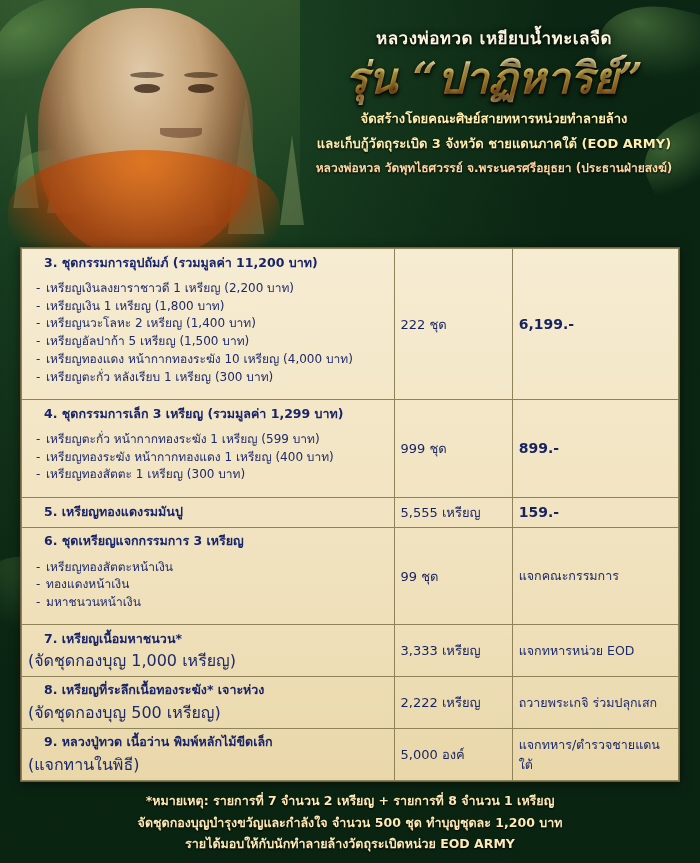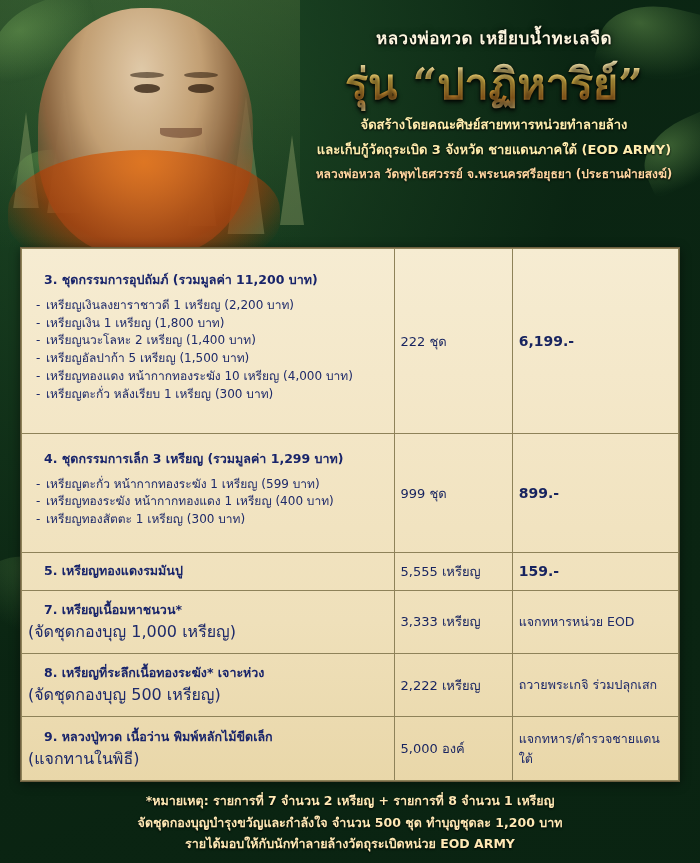--- a/index.html
+++ b/index.html
@@ -107,24 +107,25 @@
   }
   .line1 {
     font-size: 17px;
     font-weight: bold;
     letter-spacing: 0.5px;
     color: #fdf6df;
     text-shadow: 0 1px 2px #000, 0 0 6px rgba(0,0,0,.7);
     line-height: 1.5;
   }
   .bigtitle {
-    margin-top: 6px;
+    margin-top: 0;
     font-family: "DejaVu Serif", "Liberation Serif", serif;
     font-size: 43px;
     font-weight: bold;
+    font-style: italic;
     line-height: 1.25;
     color: #ffe9b0;
     background: linear-gradient(to bottom, #fff6cf 0%, #f3c84e 45%, #c8832a 75%, #f7dd95 100%);
     -webkit-background-clip: text;
     background-clip: text;
     -webkit-text-fill-color: transparent;
     text-shadow: 0 2px 4px rgba(0,0,0,0.55);
     filter: drop-shadow(0 1px 1px rgba(0,0,0,0.8));
   }
   .sub1 {
@@ -296,20 +297,35 @@
           <td class="col-desc">
             <div class="row-title">
               <span>5.</span>
               <span>เหรียญทองแดงรมมันปู</span>
             </div>
           </td>
           <td class="col-qty qty-cell">5,555 เหรียญ</td>
           <td class="col-price price-cell">159.-</td>
         </tr>
 
+        <tr>
+          <td class="col-desc">
+            <div class="row-title">
+              <span>6.</span>
+              <span>ชุดเหรียญแจกกรรมการ 3 เหรียญ</span>
+            </div>
+            <ul class="sub-list">
+              <li>เหรียญทองสัตตะหน้าเงิน</li>
+              <li>ทองแดงหน้าเงิน</li>
+              <li>มหาชนวนหน้าเงิน</li>
+            </ul>
+          </td>
+          <td class="col-qty qty-cell">99 ชุด</td>
+          <td class="col-price">แจกคณะกรรมการ</td>
+        </tr>
 
         <tr>
           <td class="col-desc">
             <div class="row-title">
               <span>7.</span>
               <span>เหรียญเนื้อมหาชนวน*</span>
             </div>
             <div class="note-line">(จัดชุดกองบุญ 1,000 เหรียญ)</div>
           </td>
           <td class="col-qty qty-cell">3,333 เหรียญ</td>

